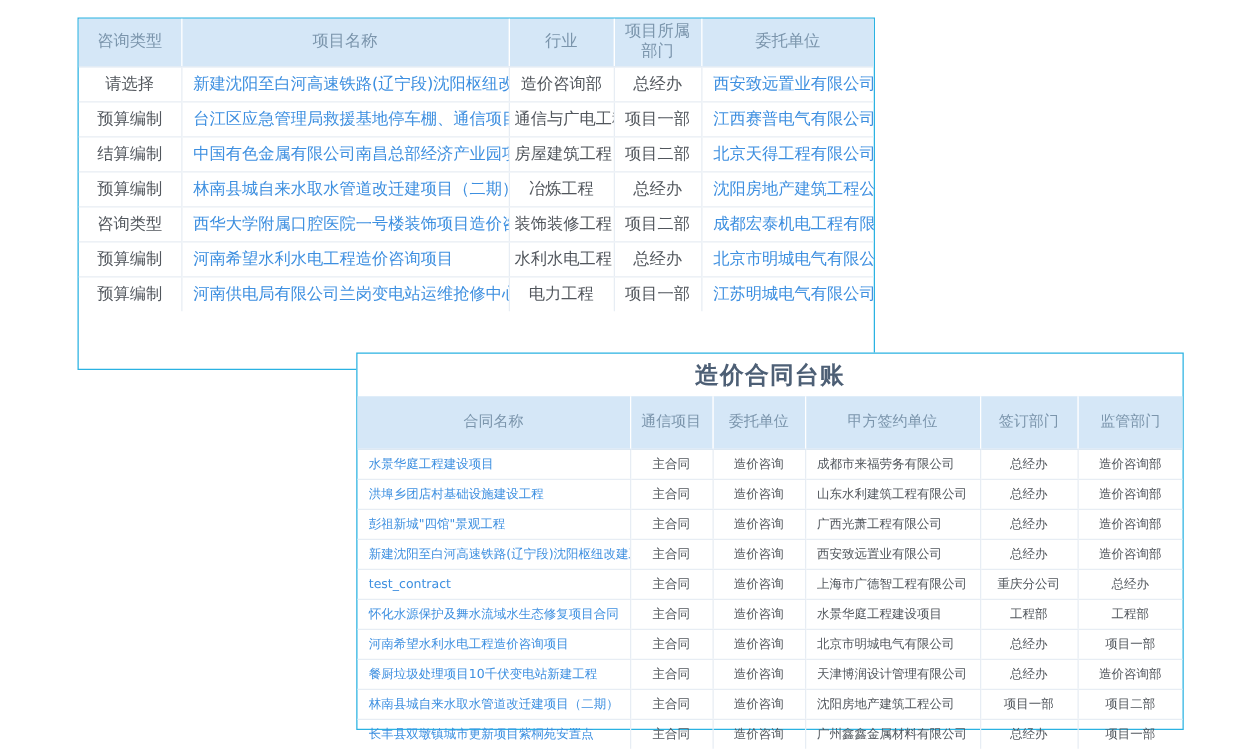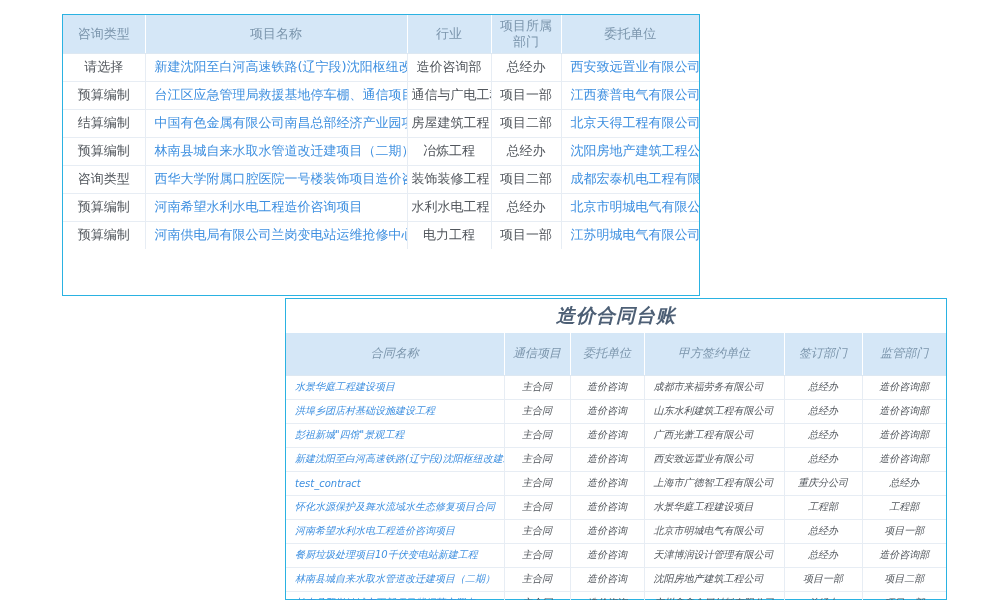--- a/index.html
+++ b/index.html
@@ -46,21 +46,21 @@
   td.left{text-align:left;padding-left:9px;}
   a.cell-link{color:var(--link);text-decoration:none;cursor:pointer;}
 
   
   #summary-panel{left:62px;top:14px;width:638px;height:282px;z-index:1;}
   #summary-panel .panel-title{height:48px;font-size:20px;}
   #summary-panel th{height:38px;font-size:13px;}
   #summary-panel td{height:28px;font-size:13px;}
 
   
-  #contract-panel{left:285px;top:298px;width:662px;height:302px;z-index:2;font-style:italic;}
+  #contract-panel{left:285px;top:282px;width:662px;height:302px;z-index:2;}
   #contract-panel .panel-title{height:34px;font-size:19px;}
   #contract-panel th{height:42px;font-size:12px;}
   #contract-panel td{height:24px;font-size:10px;}
 </style>
 </head>
 <body>
 
 <div id="summary-panel" class="panel">
   <table>
     <colgroup>

